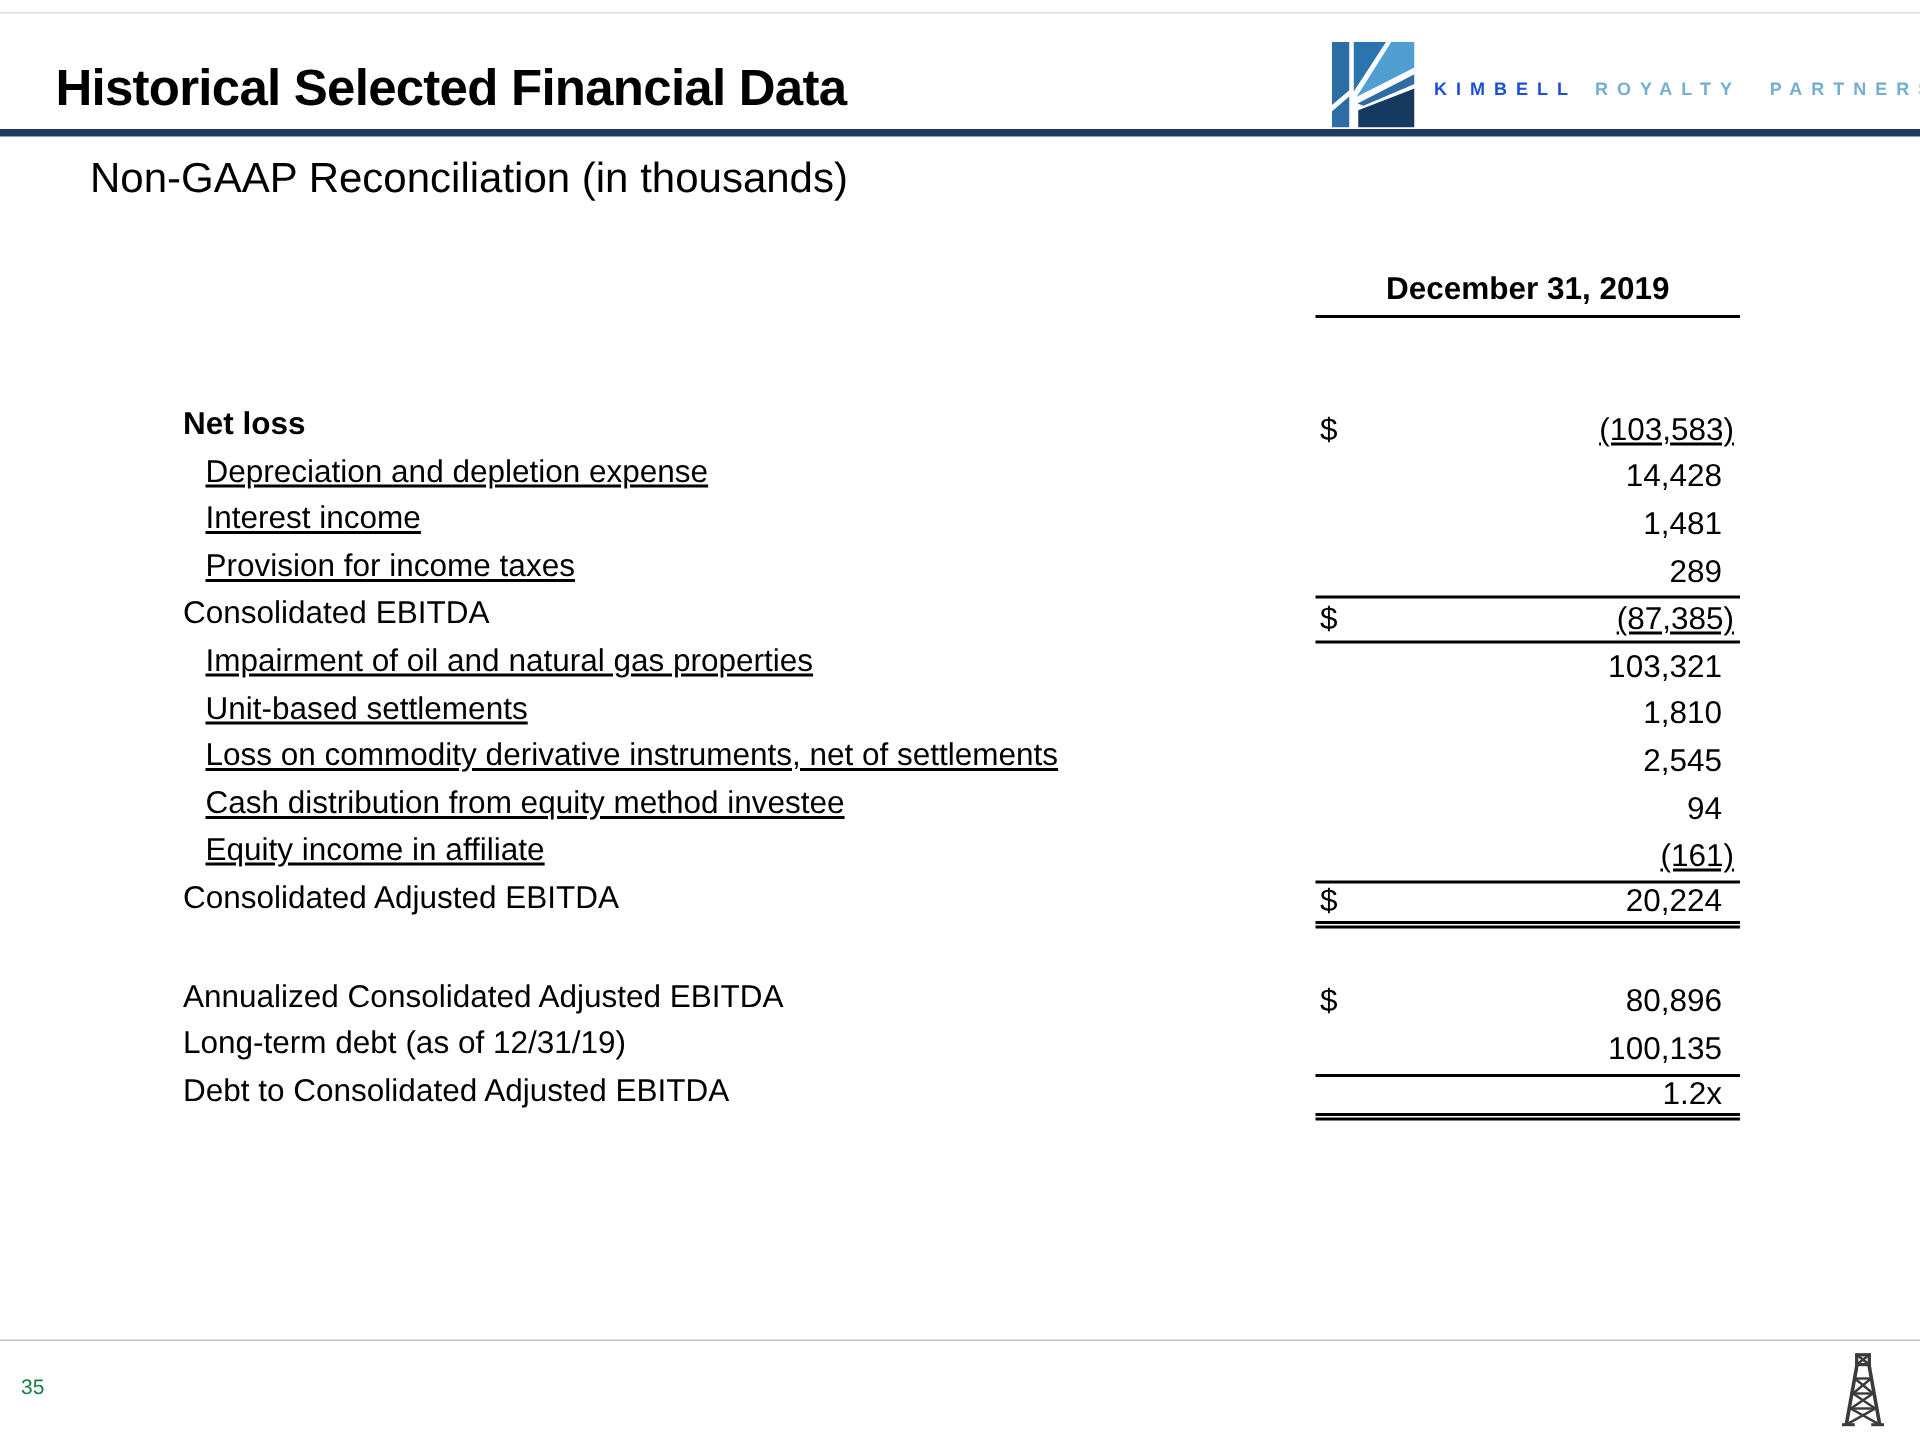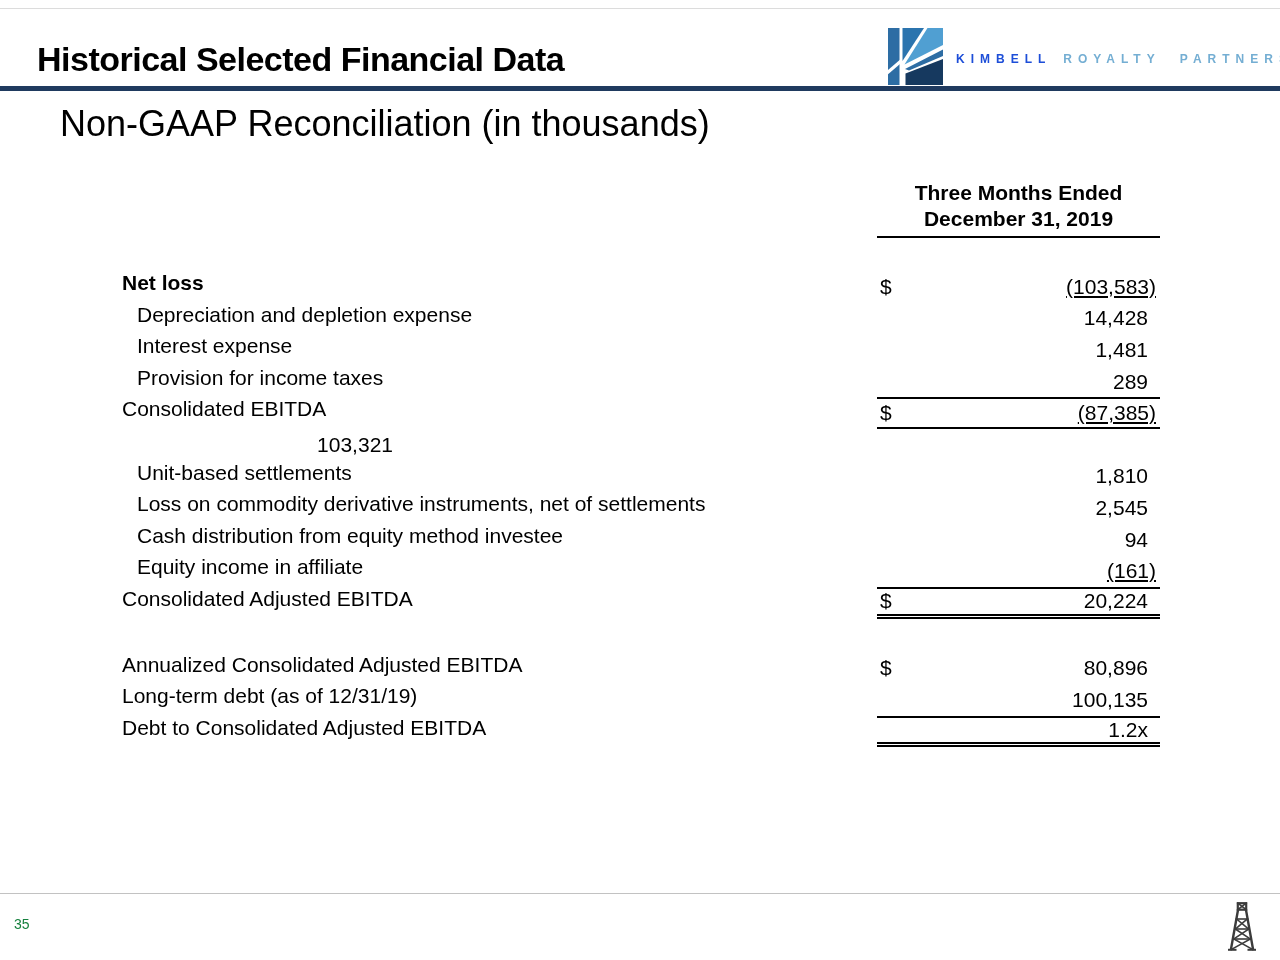--- a/index.html
+++ b/index.html
@@ -10,41 +10,41 @@
   }
   .top-hairline { position:absolute; left:0; top:8px; width:1280px; height:1px; background:#dcdcdc; }
 
   .slide-title {
     position:absolute; left:37px; top:40px;
     font-size:34px; font-weight:bold; letter-spacing:-0.5px; white-space:nowrap;
   }
   .navy-rule { position:absolute; left:0; top:86px; width:1280px; height:5px; background:#1f3a5f; }
   .slide-subtitle {
     position:absolute; left:60px; top:103px;
-    font-size:36px; white-space:nowrap;
+    font-size:28px; white-space:nowrap;
   }
 
   
   .logo { position:absolute; left:888px; top:28px; display:flex; align-items:center; }
   .logo-text { margin-left:13px; font-size:12px; font-weight:700; letter-spacing:6px; white-space:nowrap; }
   .logo-text .primary { color:#1d4ed8; margin-right:12px; }
   .logo-text .secondary { color:#74aed3; word-spacing:10px; }
 
   
   .table-header {
     position:absolute; left:877px; top:180px; width:283px;
     text-align:center; font-size:21px; font-weight:bold; line-height:26px;
     padding-bottom:4px; border-bottom:2px solid #000; box-sizing:border-box;
   }
 
   
   .rows { position:absolute; left:122px; top:271px; width:1038px; }
   .row { display:flex; height:31.6px; align-items:flex-start; font-size:21px; }
   .row .label { flex:1; white-space:nowrap; }
-  .row .label.indent { padding-left:15px; }
+  .row .label.indent { padding-left:15px;text-decoration:underline; }
   .row .label.bold { font-weight:bold; }
   .value-cell {
     width:283px; height:100%; display:flex; align-items:center;
     box-sizing:border-box;
   }
   .value-cell .currency { padding-left:3px; }
   .value-cell .num { margin-left:auto; padding-right:12px; }
   .value-cell .num.paren { padding-right:4px;text-decoration:underline; }
   .value-cell.rule-top { border-top:2px solid #000; }
   .value-cell.rule-single { border-bottom:2px solid #000; }
@@ -75,61 +75,61 @@
       <polygon points="17,41 55,21.5 55,28 21,42.5" fill="#2d6da4"></polygon>
       <polygon points="17.5,45.5 55,31 55,57 17.5,57" fill="#16395f"></polygon>
     </svg>
   </span>
   <span class="logo-text">
     <span class="primary">KIMBELL</span><span class="secondary">ROYALTY PARTNERS</span>
   </span>
 </div>
 
 <div class="table-header">
-  <div>Three Months Ended</div>
   <div>December 31, 2019</div>
 </div>
 
 <div class="rows" id="rows">
     <div class="row">
       <span class="label bold">Net loss</span>
       <span class="value-cell">
         <span class="currency">$</span>
         <span class="num paren">(103,583)</span>
       </span>
     </div>
     <div class="row">
       <span class="label indent">Depreciation and depletion expense</span>
       <span class="value-cell">
         <span class="currency"></span>
         <span class="num">14,428</span>
       </span>
     </div>
     <div class="row">
-      <span class="label indent">Interest expense</span>
+      <span class="label indent">Interest income</span>
       <span class="value-cell">
         <span class="currency"></span>
         <span class="num">1,481</span>
       </span>
     </div>
     <div class="row">
       <span class="label indent">Provision for income taxes</span>
       <span class="value-cell">
         <span class="currency"></span>
         <span class="num">289</span>
       </span>
     </div>
     <div class="row">
       <span class="label">Consolidated EBITDA</span>
       <span class="value-cell rule-top rule-single">
         <span class="currency">$</span>
         <span class="num paren">(87,385)</span>
       </span>
     </div>
     <div class="row">
+      <span class="label indent">Impairment of oil and natural gas properties</span>
       <span class="value-cell">
         <span class="currency"></span>
         <span class="num">103,321</span>
       </span>
     </div>
     <div class="row">
       <span class="label indent">Unit-based settlements</span>
       <span class="value-cell">
         <span class="currency"></span>
         <span class="num">1,810</span>

